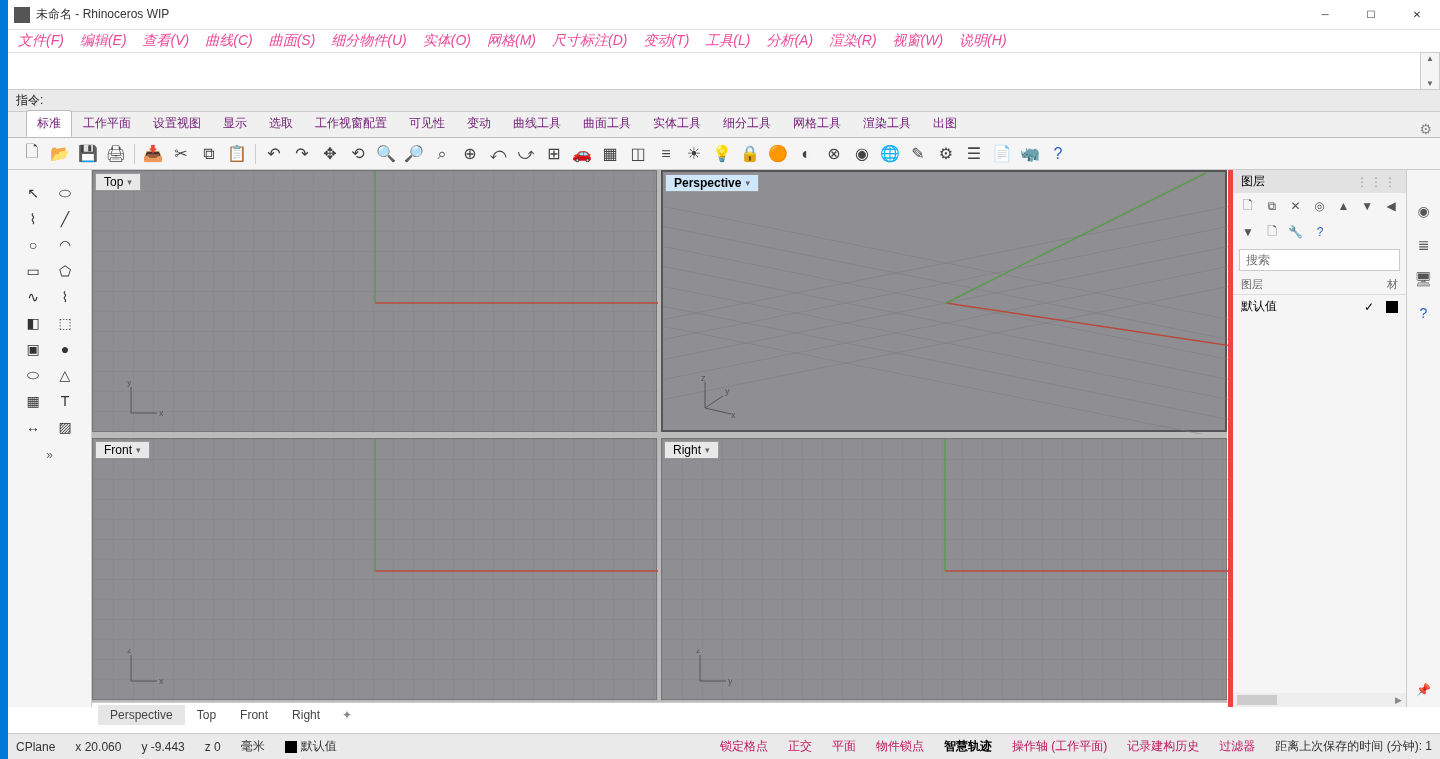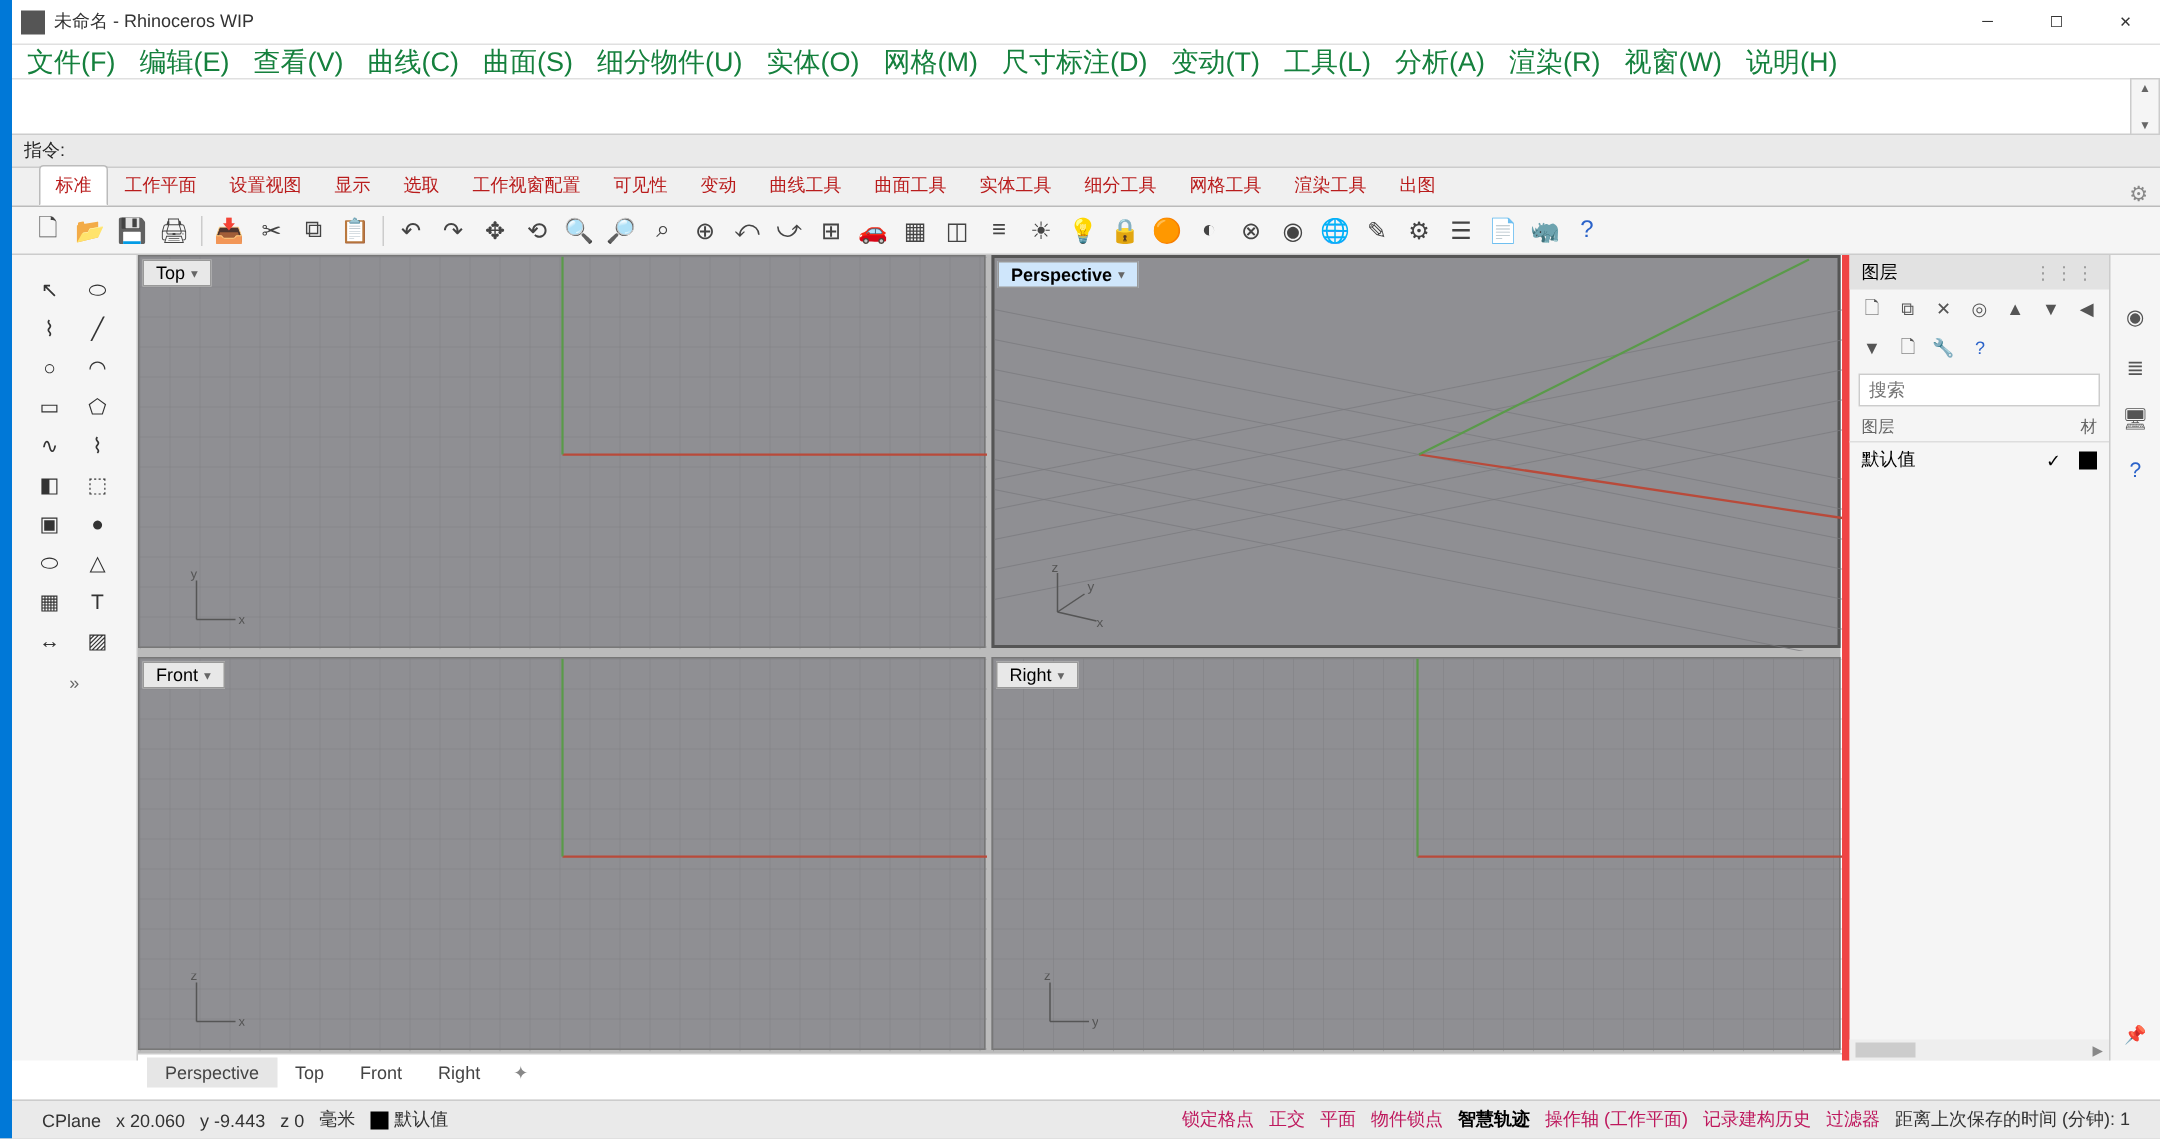--- a/index.html
+++ b/index.html
@@ -10,35 +10,35 @@
 
 
 .titlebar { position: absolute; left: 8px; top: 0; right: 0; height: 30px; background: #fff; display: flex; align-items: center; padding-left: 6px; border-bottom: 1px solid #e0e0e0;}
 .titlebar .app-icon { width: 16px; height: 16px; margin-right: 6px; display:inline-block; background:#555; }
 .titlebar .title-text { font-size: 12px; color: #333; }
 .titlebar .win-controls { margin-left: auto; display: flex; height: 100%; }
 .titlebar .win-btn { width: 46px; display: flex; align-items: center; justify-content: center; color: #333; font-size: 10px; }
 
 
 .menubar { position: absolute; left: 8px; top: 30px; right: 0; height: 22px; background: #fff; display: flex; align-items: center; padding-left: 6px; gap: 8px; }
-.menubar .menu-item { font-size: 18px; color: #15803d; padding: 2px 4px; cursor: default; }
+.menubar .menu-item { font-size: 14px; color: #ec4899; padding: 2px 4px; cursor: default; font-style: italic; }
 
 
 .console { position: absolute; left: 8px; top: 52px; right: 20px; height: 38px; background: #fff; border-top: 1px solid #e0e0e0; border-bottom: 1px solid #ccc; overflow: hidden; padding: 2px 8px; }
 .console .line { font-size: 12px; color: #444; line-height: 15px; white-space: nowrap; }
 .console-scroll { position: absolute; right:0; top:52px; width:20px; height:38px; border:1px solid #ccc; background:#f5f5f5; display:flex; flex-direction:column; align-items:center; justify-content: space-between; padding:1px 0;}
 .console-scroll .arrow { font-size:8px; color:#666;}
 
 
 .cmdline { position: absolute; left: 8px; top: 90px; right: 0; height: 22px; background: #eaeaea; display: flex; align-items: center; padding-left: 8px; border-bottom: 1px solid #ccc;}
 .cmdline .label { font-size: 12px; color: #222; }
 
 
 .tabstrip { position: absolute; left: 8px; top: 112px; right: 0; height: 26px; background: #f0f0f0; display: flex; align-items: flex-end; padding-left: 18px; gap: 0; border-bottom: 1px solid #bbb;}
-.tabstrip .tab { font-size: 12px; color: #b91c1c; padding: 4px 10px; border: 1px solid transparent; cursor: default; }
+.tabstrip .tab { font-size: 12px; color: #701a75; padding: 4px 10px; border: 1px solid transparent; cursor: default; }
 .tabstrip .tab.active { background: #fff; border: 1px solid #bbb; border-bottom: 1px solid #fff; border-radius: 3px 3px 0 0;}
 .tabstrip .gear { margin-left: auto; margin-right: 8px; font-size: 14px; color: #888; }
 
 
 .maintoolbar { position: absolute; left: 8px; top: 138px; right: 0; height: 32px; background: #f5f5f5; display: flex; align-items: center; padding-left: 12px; gap: 4px; border-bottom: 1px solid #ccc;}
 .maintoolbar .tbtn { width: 24px; height: 24px; display: flex; align-items: center; justify-content: center; color: #444; font-size: 16px;}
 .maintoolbar .sep { width: 1px; height: 20px; background: #ccc; margin: 0 2px;}
 
 
 .sidetoolbar { position: absolute; left: 8px; top: 170px; width: 84px; bottom: 52px; background: #f5f5f5; border-right: 1px solid #ccc; padding-top: 12px;}
@@ -79,21 +79,21 @@
 .rightpanel .layer-row .swatch { width:12px; height:12px; background:#000;}
 .rightpanel .hscroll { position:absolute; bottom:0; left:0; right:0; height:14px; background:#eee; display:flex; align-items:center;}
 .rightpanel .hscroll .thumb { width:40px; height:10px; background:#ccc; margin-left:4px;}
 
 
 .sidetabs { position:absolute; right:0; top:170px; width:34px; bottom:52px; background:#f5f5f5; border-left:1px solid #ccc; display:flex; flex-direction:column; align-items:center; padding-top:30px; gap:12px;}
 .sidetabs .stab { width:22px; height:22px; display:flex; align-items:center; justify-content:center; font-size:14px; color:#555;}
 .sidetabs .pin { position:absolute; bottom:10px; font-size:12px; color:#888;}
 
 
-.statusbar { position: absolute; left: 8px; bottom: 0; right: 0; height: 26px; background: #eaeaea; display:flex; align-items:center; padding:0 20px; gap:10px; border-top:1px solid #ccc; font-size:12px; color:#333;}
+.statusbar { position: absolute; left: 8px; bottom: 0; right: 0; height: 26px; background: #eaeaea; display:flex; align-items:center; padding:0 8px; gap:20px; border-top:1px solid #ccc; font-size:12px; color:#333;}
 .statusbar .cell { white-space:nowrap;}
 .statusbar .swatch { width:12px; height:12px; background:#000; display:inline-block; vertical-align:middle; margin-right:4px;}
 .statusbar .spacer { flex:1;}
 .statusbar .toggle { color:#be185d; }
 .statusbar .toggle.active { color:#000; font-weight: normal;}
 
 svg { display:block;}
 </style>
 </head>
 <body>

